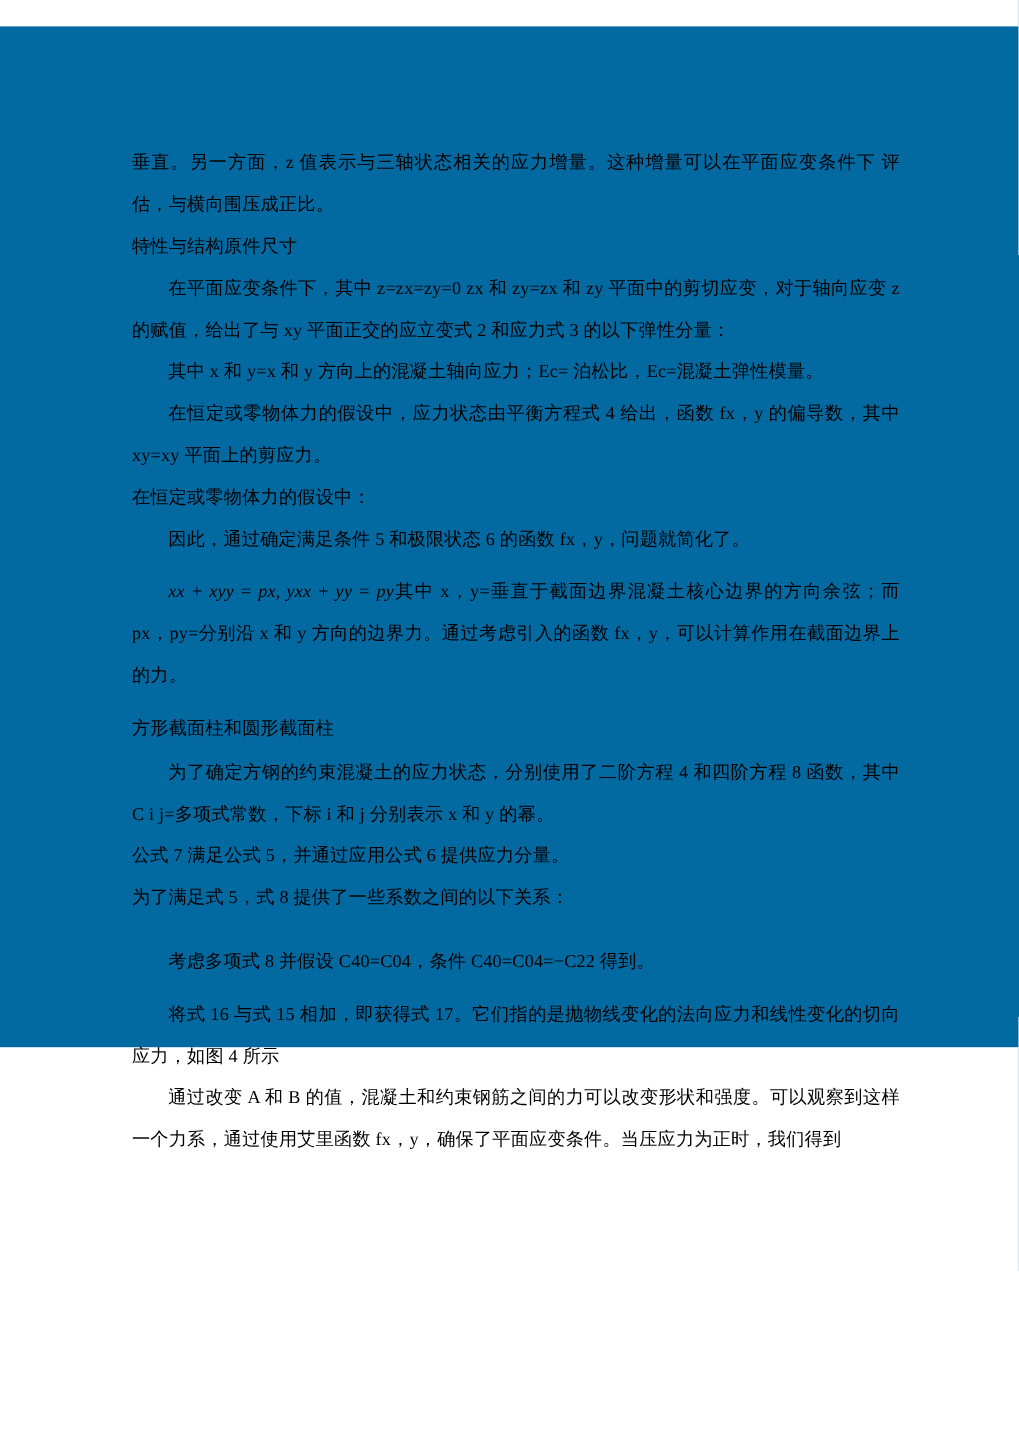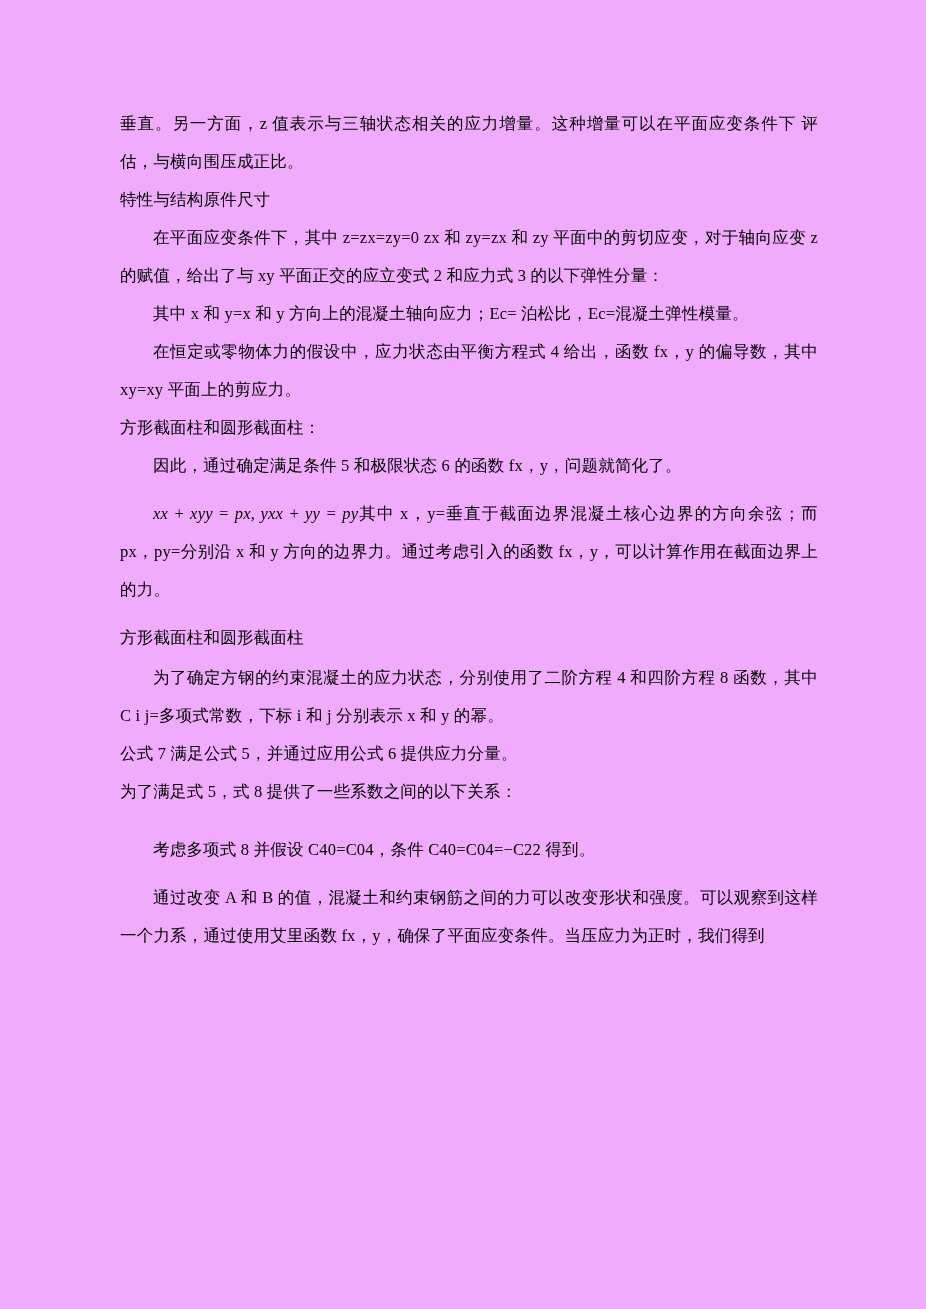--- a/index.html
+++ b/index.html
@@ -10,24 +10,25 @@
   body {
     width: 926px;
     height: 1309px;
     font-family: "Liberation Serif", "DejaVu Serif", serif;
     color: #000000;
     overflow: hidden;
   }
   .page {
     position: relative;
     width: 926px;
-    height: 1309px;
-    background: #f0abfc;
+    height: 928px;
+    background: #0369a1;
     box-sizing: border-box;
     padding: 105px 108px 60px 120px;
+    margin-top: 24px;
   }
   .doc-body {
     font-size: 16.5px;
     line-height: 38px;
     text-align: justify;
     text-justify: inter-ideograph;
     letter-spacing: 0.2px;
   }
   p {
     margin: 0;
@@ -55,21 +56,21 @@
     <p class="flush">垂直。另一方面，z 值表示与三轴状态相关的应力增量。这种增量可以在平面应变条件下 评估，与横向围压成正比。</p>
 
     <p class="flush">特性与结构原件尺寸</p>
 
     <p class="indent">在平面应变条件下，其中 z=zx=zy=0 zx 和 zy=zx 和 zy 平面中的剪切应变，对于轴向应变 z 的赋值，给出了与 xy 平面正交的应立变式 2 和应力式 3 的以下弹性分量：</p>
 
     <p class="indent">其中 x 和 y=x 和 y 方向上的混凝土轴向应力；Ec= 泊松比，Ec=混凝土弹性模量。</p>
 
     <p class="indent">在恒定或零物体力的假设中，应力状态由平衡方程式 4 给出，函数 fx，y 的偏导数，其中 xy=xy 平面上的剪应力。</p>
 
-    <p class="flush">方形截面柱和圆形截面柱：</p>
+    <p class="flush">在恒定或零物体力的假设中：</p>
 
     <p class="indent">因此，通过确定满足条件 5 和极限状态 6 的函数 fx，y，问题就简化了。</p>
 
     <div class="gap-md"></div>
 
     <p class="indent"><span class="math-italic">xx + xyy = px,  yxx + yy = py</span><span>其中 x，y=垂直于截面边界混凝土核心边界的方向余弦；而 px，py=分别沿 x 和 y 方向的边界力。通过考虑引入的函数 fx，y，可以计算作用在截面边界上的力。</span></p>
 
     <div class="gap-md"></div>
 
     <p class="flush">方形截面柱和圆形截面柱</p>
@@ -85,17 +86,18 @@
     <div class="gap-md"></div>
 
 
     <div class="gap-md"></div>
 
     <p class="indent">考虑多项式 8 并假设 C40=C04，条件 C40=C04=−C22 得到。</p>
 
     <div class="gap-md"></div>
 
 
+    <p class="indent">将式 16 与式 15 相加，即获得式 17。它们指的是抛物线变化的法向应力和线性变化的切向应力，如图 4 所示</p>
 
     <p class="indent">通过改变 A 和 B 的值，混凝土和约束钢筋之间的力可以改变形状和强度。可以观察到这样一个力系，通过使用艾里函数 fx，y，确保了平面应变条件。当压应力为正时，我们得到</p>
 
   </div>
 </div>
 
 </body></html>

